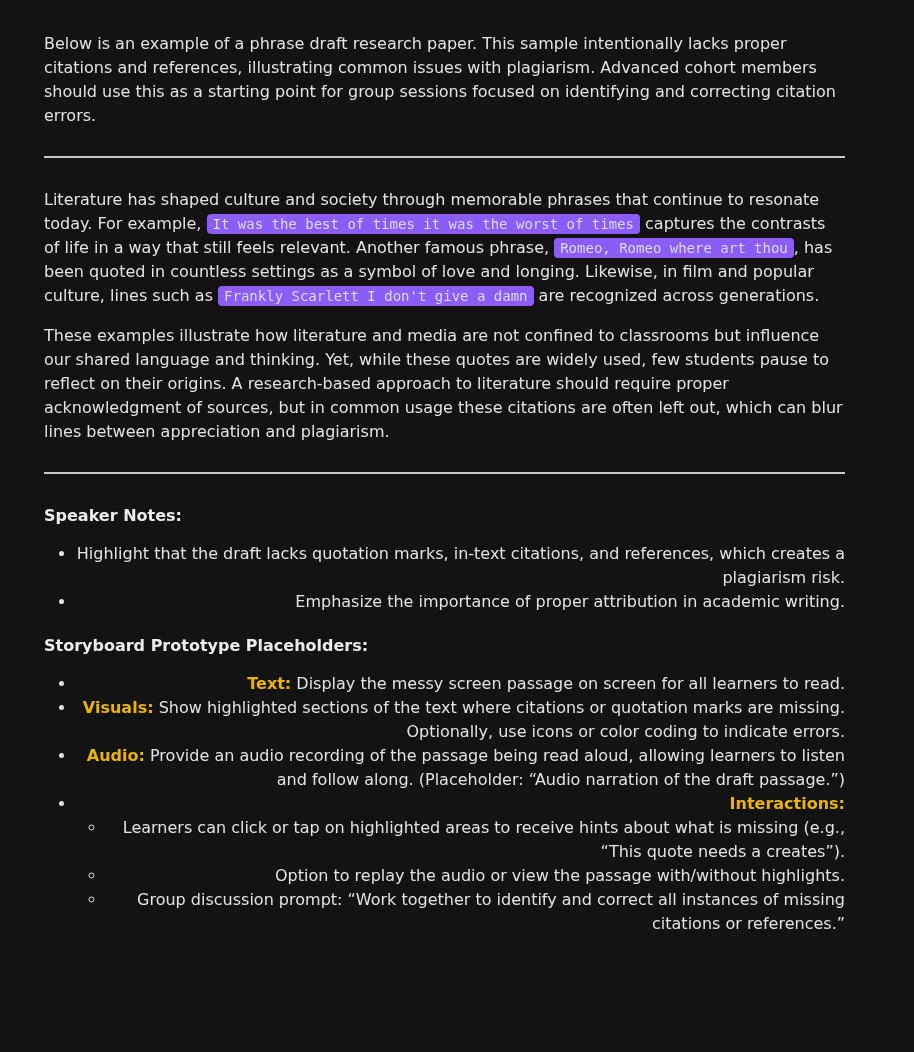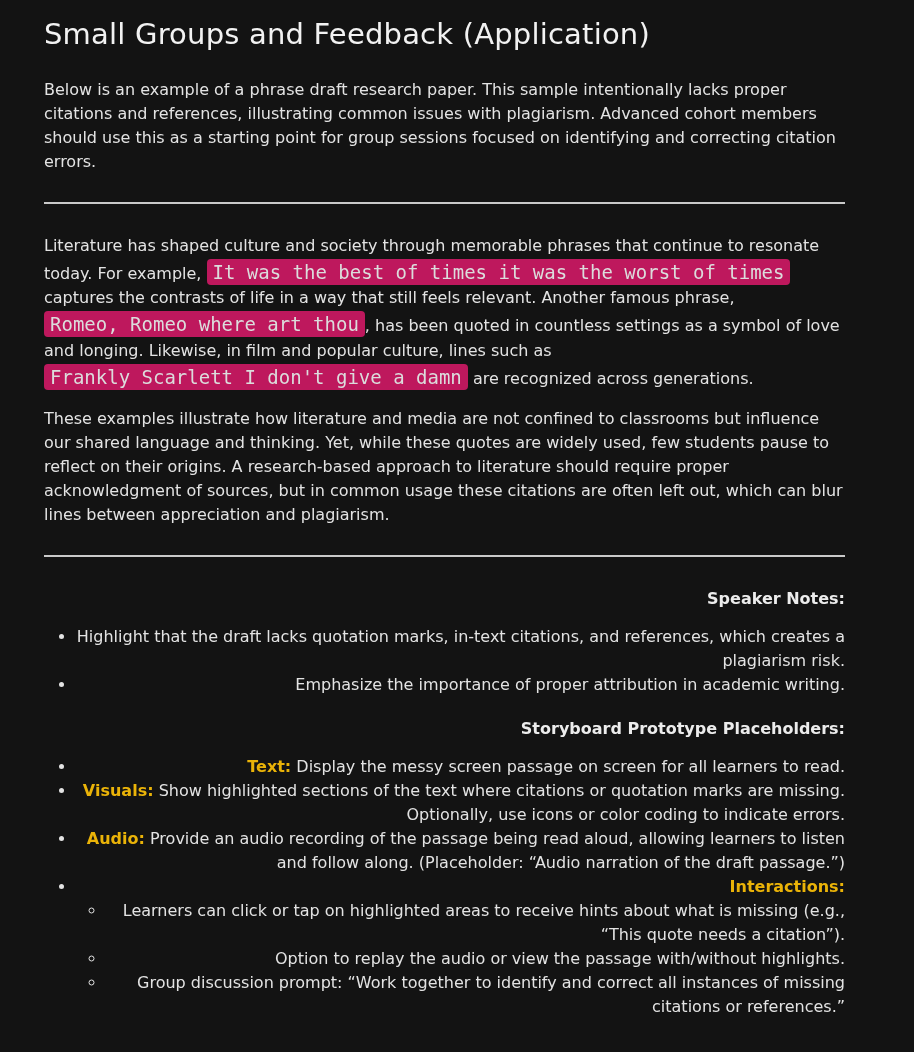--- a/index.html
+++ b/index.html
@@ -29,32 +29,31 @@
     font-weight: 400;
     line-height: 1.3;
     margin: 36px 0 0 0;
     color: #f0f0f0;
   }
   p { margin: 16px 0; }
   p.bold-label {
     font-weight: bold;
     margin: 20px 0 0 0;
     color: #ececec;
-    text-align: right;
   }
   hr {
     border: none;
     height: 2px;
     background: #c9c9c9;
     margin: 28px 0 30px 0;
   }
   code {
     font-family: "DejaVu Sans Mono", "Liberation Mono", monospace;
-    font-size: 19px;
-    background: #be185d;
+    font-size: 14px;
+    background: #8b5cf6;
     color: #dcdcdc;
     padding: 2px 6px;
     border-radius: 4px;
     white-space: nowrap;
     margin-top: 31px;
   }
   ul {
     margin: 14px 0 0 0;
     padding-left: 32px;
     list-style: disc;
@@ -67,21 +66,20 @@
   }
   li { margin: 0; }
   li strong { color: #eab308; }
   ::marker { color: #e3e3e3; }
 </style>
 </head>
 <body>
 
 <main>
 
-  <h1>Small Groups and Feedback (Application)</h1>
 
   <p>Below is an example of a phrase draft research paper. This sample intentionally lacks proper citations and references, illustrating common issues with plagiarism. Advanced cohort members should use this as a starting point for group sessions focused on identifying and correcting citation errors.</p>
 
   <hr>
 
   <p><span>Literature has shaped culture and society through memorable phrases that continue to resonate today. For example, </span><code>It was the best of times it was the worst of times</code><span> captures the contrasts of life in a way that still feels relevant. Another famous phrase, </span><code>Romeo, Romeo where art thou</code><span>, has been quoted in countless settings as a symbol of love and longing. Likewise, in film and popular culture, lines such as </span><code>Frankly Scarlett I don't give a damn</code><span> are recognized across generations.</span></p>
 
   <p>These examples illustrate how literature and media are not confined to classrooms but influence our shared language and thinking. Yet, while these quotes are widely used, few students pause to reflect on their origins. A research-based approach to literature should require proper acknowledgment of sources, but in common usage these citations are often left out, which can blur lines between appreciation and plagiarism.</p>
 
   <hr>
@@ -95,20 +93,20 @@
   </ul>
 
   <p class="bold-label">Storyboard Prototype Placeholders:</p>
 
   <ul>
     <li><strong>Text:</strong><span> Display the messy screen passage on screen for all learners to read.</span></li>
     <li><strong>Visuals:</strong><span> Show highlighted sections of the text where citations or quotation marks are missing. Optionally, use icons or color coding to indicate errors.</span></li>
     <li><strong>Audio:</strong><span> Provide an audio recording of the passage being read aloud, allowing learners to listen and follow along. (Placeholder: “Audio narration of the draft passage.”)</span></li>
     <li><strong>Interactions:</strong>
       <ul>
-        <li>Learners can click or tap on highlighted areas to receive hints about what is missing (e.g., “This quote needs a citation”).</li>
+        <li>Learners can click or tap on highlighted areas to receive hints about what is missing (e.g., “This quote needs a creates”).</li>
         <li>Option to replay the audio or view the passage with/without highlights.</li>
         <li>Group discussion prompt: “Work together to identify and correct all instances of missing citations or references.”</li>
       </ul>
     </li>
   </ul>
 
 </main>
 
 </body></html>

